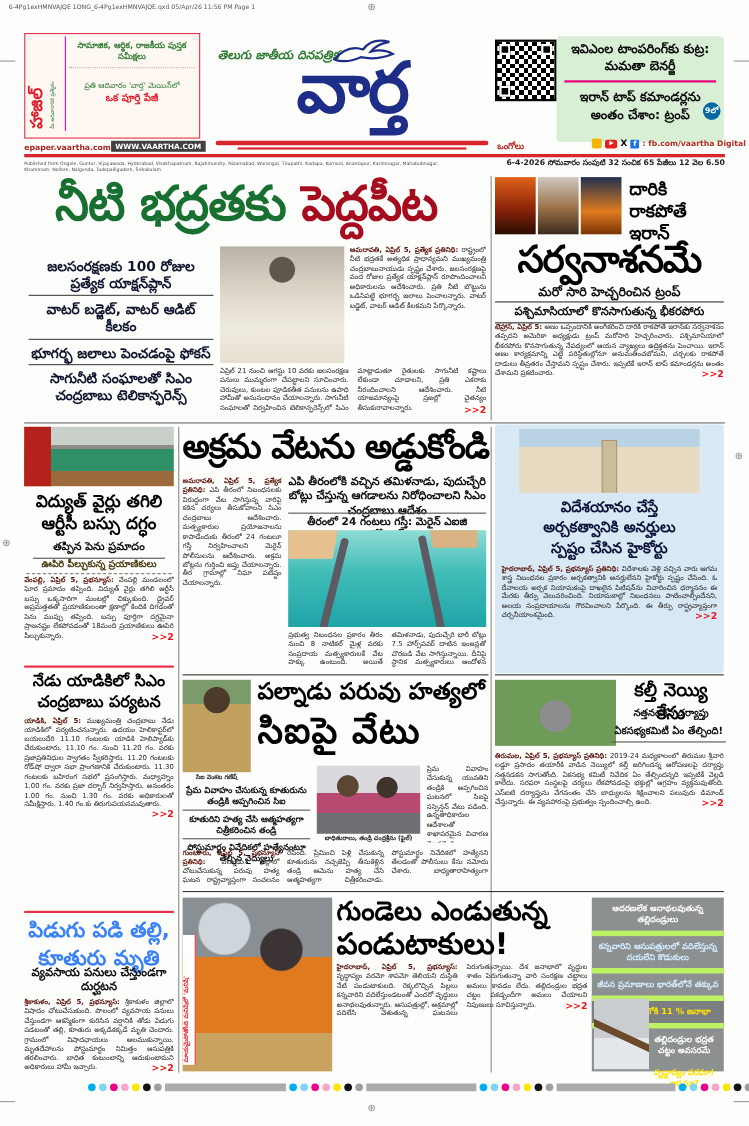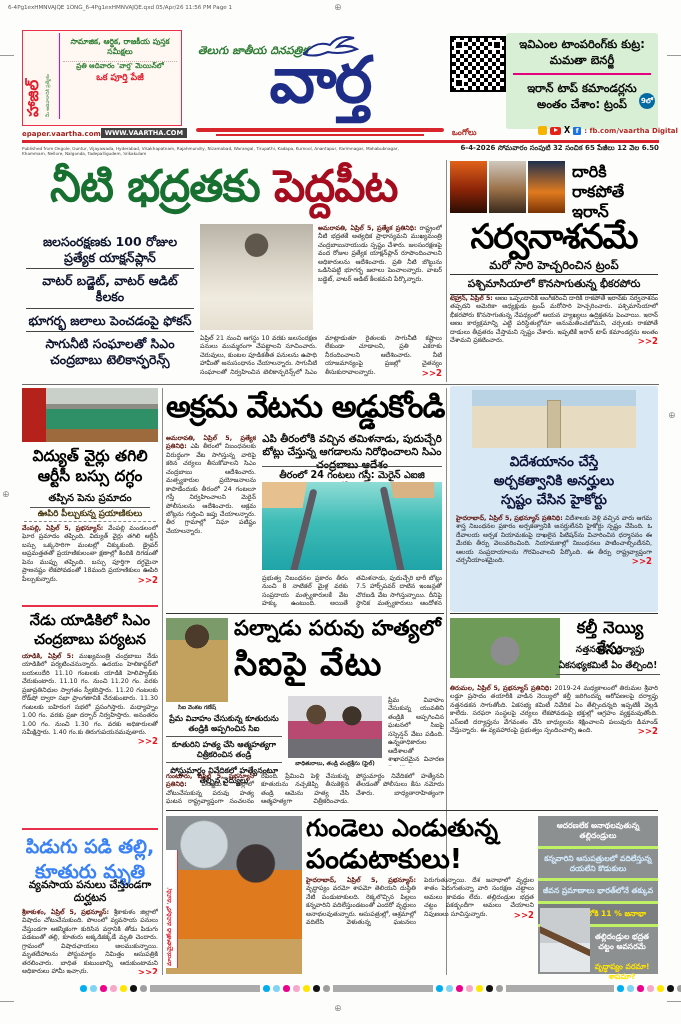--- a/index.html
+++ b/index.html
@@ -13,21 +13,21 @@
   .rule-h{background:#6b6b6b;height:1px;}
   .rule-v{background:#8a8a8a;width:1px;}
   .redline{background:#e8304a;height:2px;}
   .pt{font-size:12.5px;font-weight:bold;color:#10152e;text-align:center;padding:4px 2px 3px;border-bottom:1px solid #444;line-height:1.25;}
   .photo{background:#ccc;overflow:hidden;}
   .cap{font-size:5.6px;font-weight:bold;color:#222;text-align:center;line-height:1.2;}
   .subhead{font-weight:bold;color:#0d0d0d;text-align:center;line-height:1.28;}
   .u{border-bottom:1px solid #555;padding-bottom:2px;}
   .crop{position:absolute;background:#9a9a9a;}
   .reg{position:absolute;color:#8a8a8a;font-size:9px;}
-  .gb-item{padding:5px 4px;border-bottom:3px solid #bef264;font-size:7.6px;font-weight:bold;text-align:center;line-height:1.3;}
+  .gb-item{padding:5px 4px;border-bottom:5px solid #bef264;font-size:7.6px;font-weight:bold;text-align:center;line-height:1.3;}
 </style>
 </head>
 <body>
 
 <div class="page">
 
   <div class="crop" style="left:0;top:55px;width:14px;height:1px;"></div>
   <div class="crop" style="left:667px;top:55px;width:14px;height:1px;"></div>
   <div class="crop" style="left:0;top:1001px;width:14px;height:1px;"></div>
   <div class="crop" style="left:667px;top:1001px;width:14px;height:1px;"></div>
@@ -40,21 +40,21 @@
 
   <div class="ab" style="left:22px;top:30px;width:158px;height:94px;border:1.5px solid #e8304a;background:#fff7f2;">
     <div class="ab" style="left:2px;top:2px;width:34px;height:86px;border-right:1px solid #f0a;overflow:hidden;">
       <div style="transform:rotate(-90deg) translate(-84px,-2px);transform-origin:0 0;width:86px;">
         <span style="color:#e01b2a;font-weight:bold;font-size:15px;">హాజిల్</span>
         <span style="display:block;color:#2e7d32;font-size:4.6px;">మీ ఆదివారానికి ప్రత్యేకం</span>
       </div>
     </div>
     <div class="ab" style="left:40px;top:3px;width:114px;text-align:center;">
       <div style="color:#2e7d32;font-weight:bold;font-size:7.6px;line-height:1.35;margin-top:3px;border-bottom:1px dotted #caa;padding-bottom:3px;">సామాజిక, ఆర్థిక, రాజకీయ పుస్తక సమీక్షలు</div>
-      <div style="color:#2e7d32;font-weight:bold;font-size:7px;line-height:1.3;margin-top:0;">ప్రతి ఆదివారం 'వార్త' మెయిన్‌లో</div>
+      <div style="color:#2e7d32;font-weight:normal;font-size:7px;line-height:1.3;margin-top:12px;">ప్రతి ఆదివారం 'వార్త' మెయిన్‌లో</div>
       <div style="color:#e01b2a;font-weight:bold;font-size:9px;margin-top:1px;">ఒక పూర్తి పేజీ</div>
     </div>
   </div>
   <div class="ab" style="left:22px;top:126px;width:158px;height:12px;display:flex;justify-content:space-between;align-items:flex-end;">
     <span style="color:#a5231f;font-weight:bold;font-size:7px;">epaper.vaartha.com</span>
     <span style="background:#404040;color:#fff;font-weight:bold;font-size:6.6px;padding:1px 4px;">WWW.VAARTHA.COM</span>
   </div>
 
   <div class="ab" style="left:198px;top:44px;width:150px;color:#2e7d32;font-weight:bold;font-style:italic;font-size:11px;">తెలుగు జాతీయ దినపత్రిక</div>
   <svg class="ab" style="left:300px;top:32px;" width="60" height="28" viewBox="0 0 60 28">

